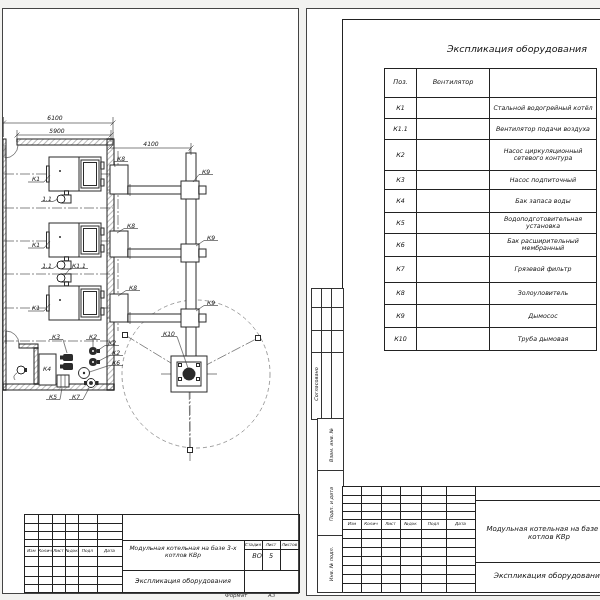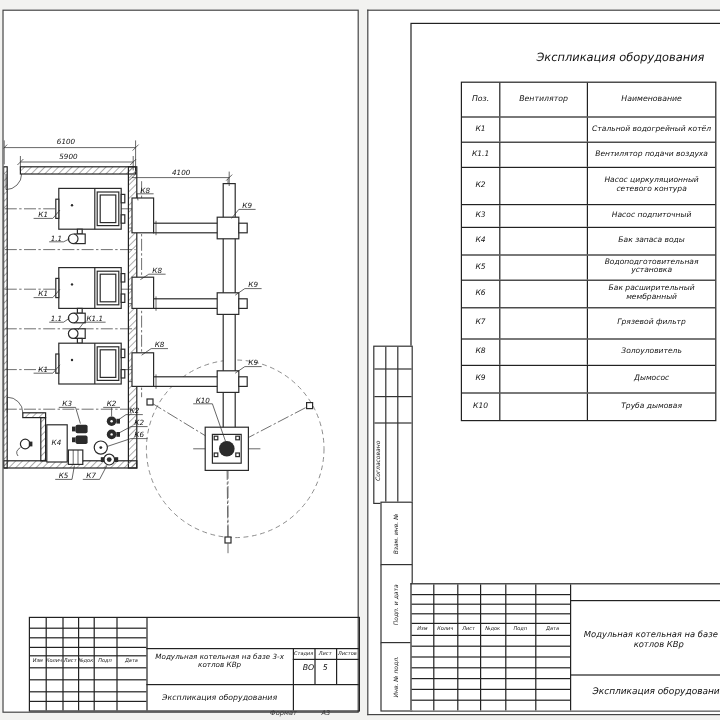--- a/index.html
+++ b/index.html
@@ -364,21 +364,20 @@
 
   <div class="sheet" id="sheet-right">
     <div class="rframe"></div>
 
     <div class="extitle">Экспликация оборудования</div>
 
     <div class="extable">
       <div class="trow thead first" style="height:28px">
         <div class="tc c1">Поз.</div>
         <div class="tc c2">Вентилятор</div>
-        <div class="tc c3">Наименование</div>
       </div>
       <div class="trow" style="height:20px">
         <div class="tc c1">К1</div>
         <div class="tc c2"></div>
         <div class="tc c3">Стальной водогрейный котёл</div>
       </div>
       <div class="trow" style="height:20px">
         <div class="tc c1">К1.1</div>
         <div class="tc c2"></div>
         <div class="tc c3">Вентилятор подачи воздуха</div>

